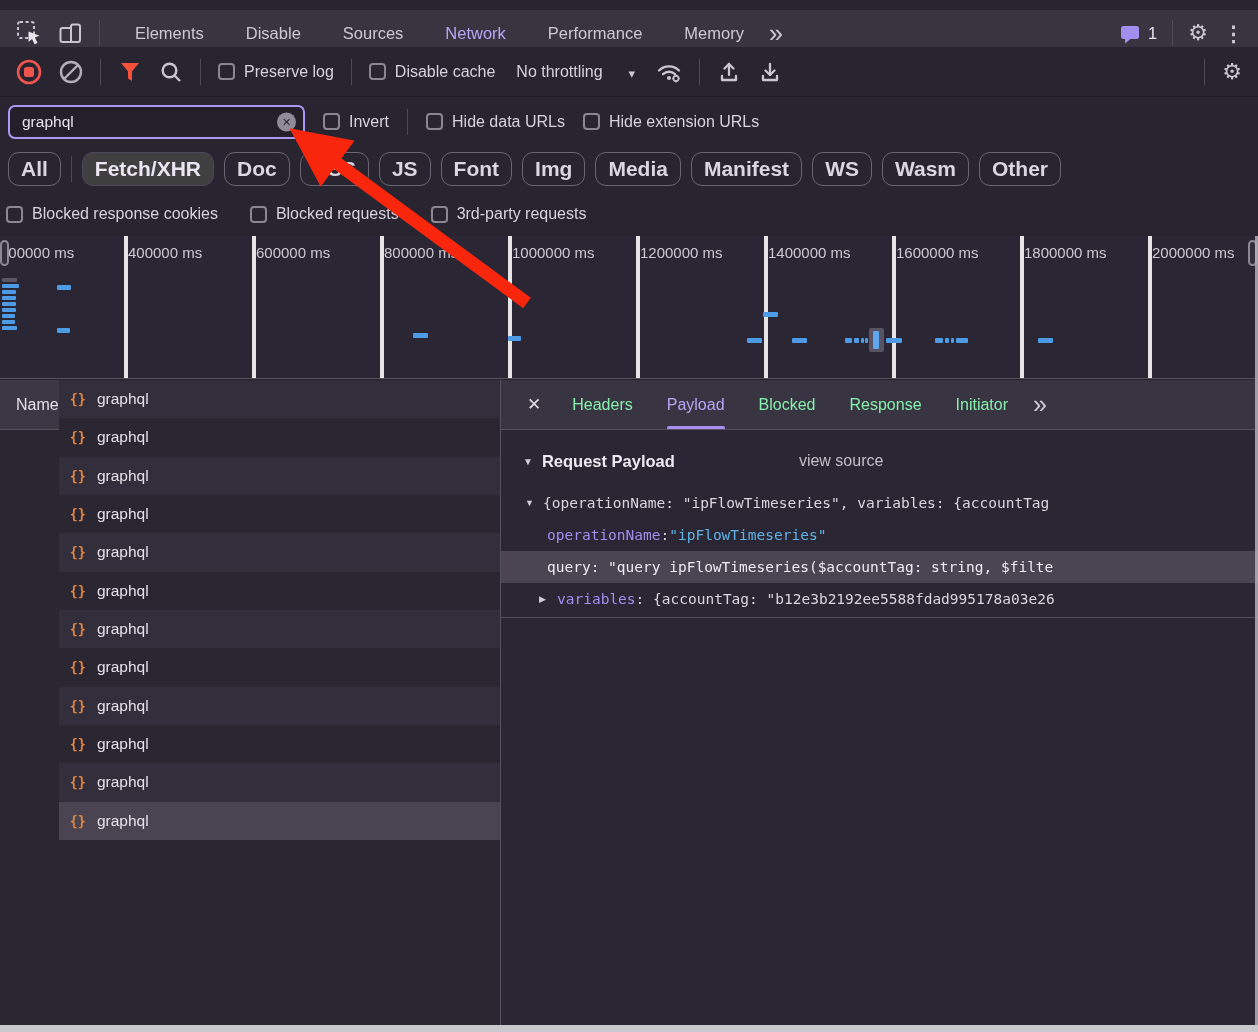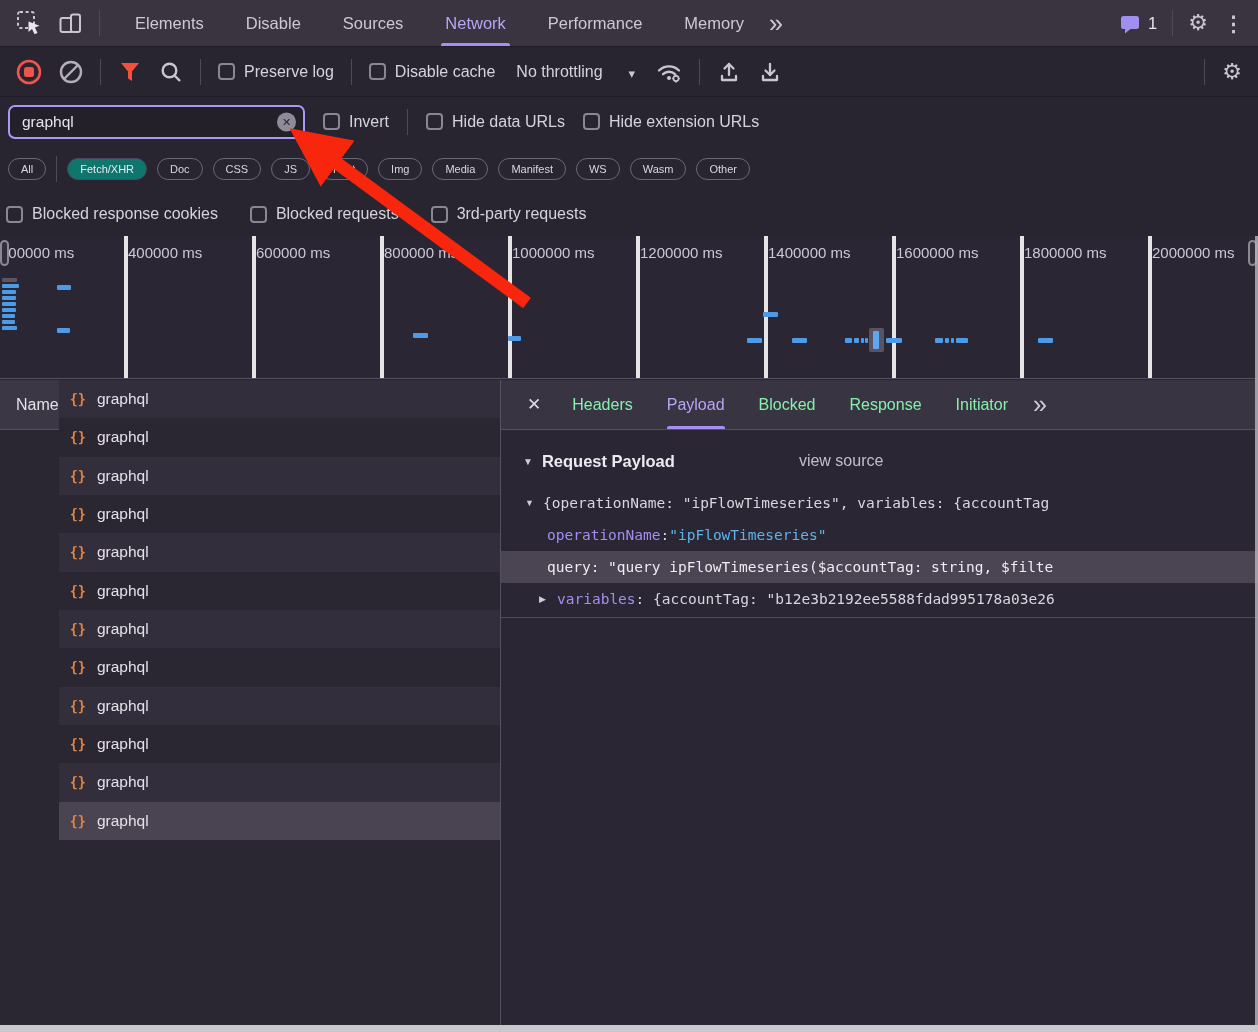--- a/index.html
+++ b/index.html
@@ -3,21 +3,21 @@
 <meta charset="utf-8">
 <style>
   html,body{margin:0;padding:0}
   body{
     width:1258px;height:1032px;position:relative;overflow:hidden;
     background:#282430;color:#dcd9e2;
     font-family:"Liberation Sans",sans-serif;
   }
   .vdiv{width:1px;height:26px;background:#4e4958;flex:none}
   
-  .tabbar{position:absolute;left:0;top:0;width:100%;height:47px;background:#393440;
+  .tabbar{position:absolute;left:0;top:10px;width:100%;height:47px;background:#393440;
     display:flex;align-items:center;border-bottom:1px solid #201c27;box-sizing:border-box}
   .tb-icons{display:flex;align-items:center;gap:16px;padding:0 14px 0 16px}
   .icon-btn{display:flex;align-items:center;justify-content:center;flex:none}
   .dt-tabs{display:flex;align-items:stretch;height:100%}
   .dt-tab{height:100%;display:flex;align-items:center;padding:0 4px;margin:0 17px;
     position:relative;font-size:16.5px;color:#cdc9d4;cursor:pointer;white-space:nowrap}
   .dt-tab.active{color:#b9a5f7}
   .dt-tab.active::after{content:"";position:absolute;left:0;right:0;bottom:0;height:3px;
     background:#a78ff2;border-radius:2px 2px 0 0}
   .more-glyph{font-size:25px;color:#cdc9d4;line-height:1;padding:0 4px}
@@ -43,23 +43,23 @@
     border-radius:7px;background:#232029;display:flex;align-items:center;
     box-sizing:border-box;padding:0 30px 0 10px;flex:none}
   .filter-input{border:none;outline:none;background:transparent;color:#e6e3ec;
     font-size:15.5px;width:100%;font-family:"Liberation Sans",sans-serif}
   .clear-btn{position:absolute;right:7px;top:50%;transform:translateY(-50%);
     width:19px;height:19px;border-radius:50%;background:#8f8b99;color:#2a2732;
     font-size:11px;display:flex;align-items:center;justify-content:center;cursor:pointer}
   
   .pillrow{position:absolute;top:146px;left:0;width:100%;height:46px;
     display:flex;align-items:center;box-sizing:border-box;padding-left:8px;gap:10px}
-  .pill{border:1.5px solid #6b6675;border-radius:11px;padding:4px 12px;font-size:11px;
-    font-weight:400;color:#dad7e0;white-space:nowrap;cursor:pointer}
-  .pill.active{background:#0f766e;border-color:#4d4660;color:#eae6f4}
+  .pill{border:1.5px solid #6b6675;border-radius:11px;padding:4px 12px;font-size:21px;
+    font-weight:700;color:#dad7e0;white-space:nowrap;cursor:pointer}
+  .pill.active{background:#404040;border-color:#4d4660;color:#eae6f4}
   
   .cbrow{position:absolute;top:192px;left:0;height:44px;display:flex;align-items:center;
     padding-left:6px;gap:32px}
   
   .timeline{position:absolute;top:236px;left:0;width:100%;height:143px;background:#2a2633;
     border-bottom:1px solid #56515f;box-sizing:border-box;overflow:hidden}
   .tl-cols{position:absolute;inset:0;display:flex}
   .tl-cell{width:128px;flex:none;border-right:4px solid #e5e5e5;box-sizing:border-box;
     font-size:15px;color:#cdc9d4;padding-top:8px}
   .tl-bars{position:absolute;inset:0}

